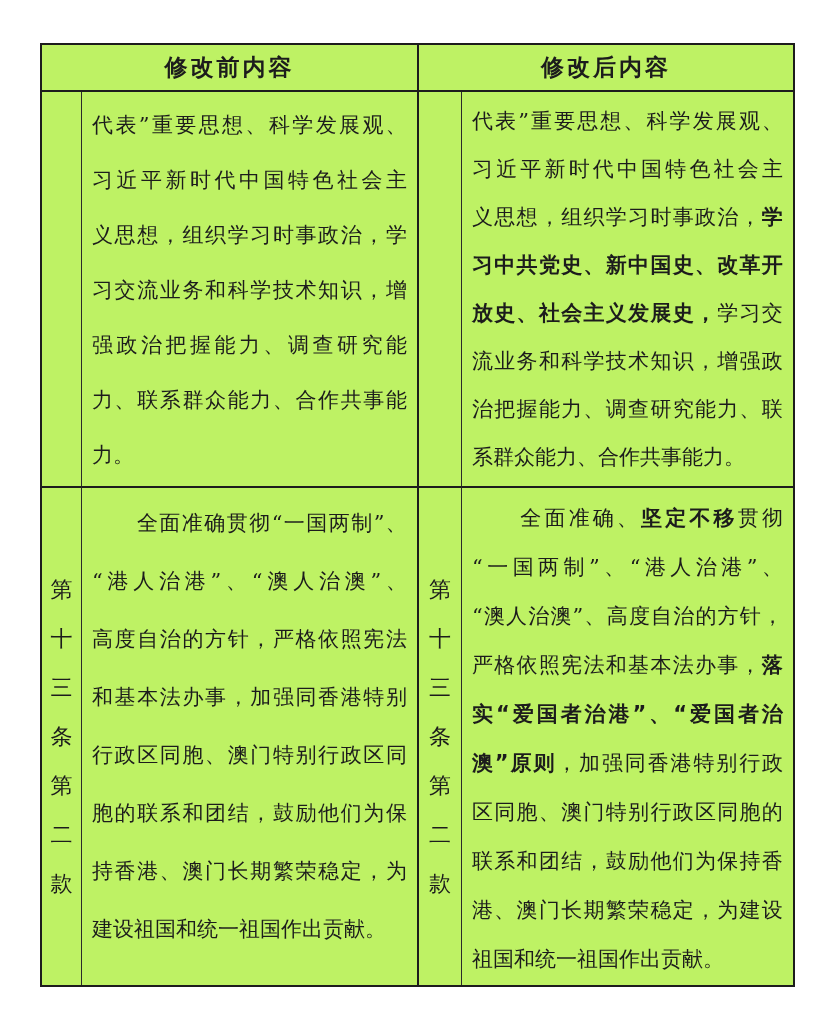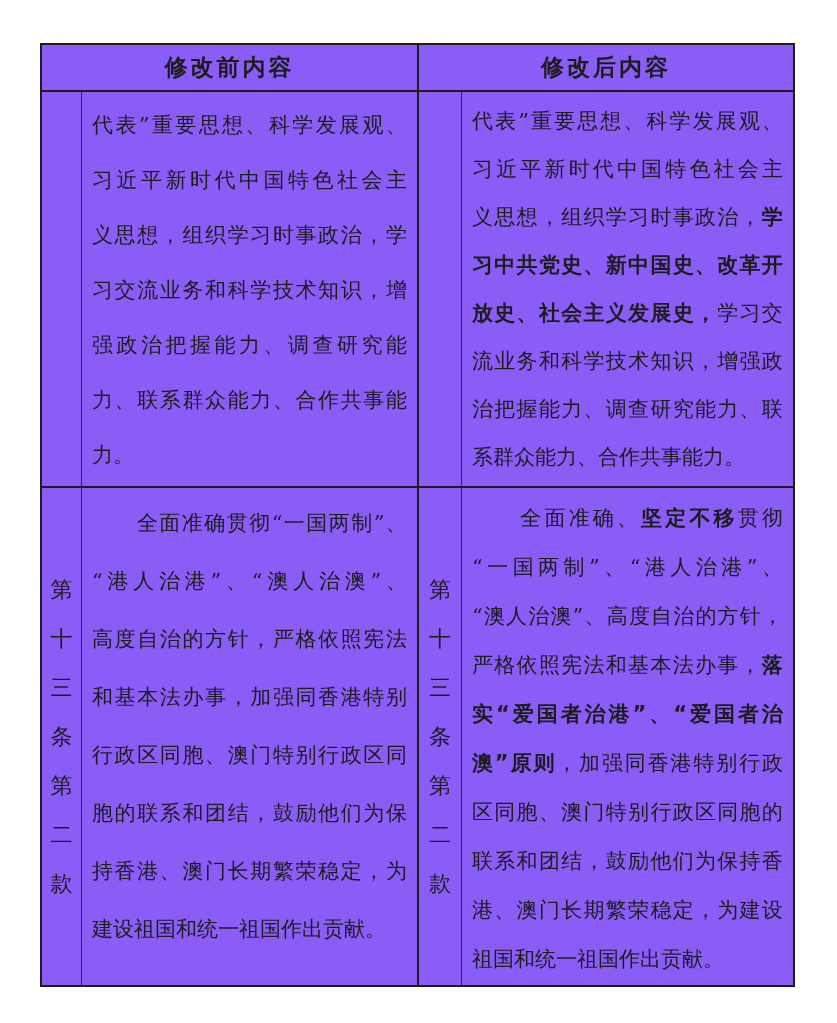--- a/index.html
+++ b/index.html
@@ -18,21 +18,21 @@
   }
   .tbl {
     position: absolute;
     left: 40px;
     top: 43px;
     width: 751px;
     display: grid;
     grid-template-columns: 40px 335px 45px 331px;
     grid-template-rows: 47px 394px 499px;
     border: 2px solid #1d1d1d;
-    background: #8b5cf6;
+    background: #bef264;
   }
   .hcell {
     grid-row: 1;
     display: flex;
     align-items: center;
     justify-content: center;
     border-bottom: 2px solid #1d1d1d;
     font-family: "DejaVu Sans", "Liberation Sans", sans-serif;
     font-weight: 700;
     font-size: 23px;

